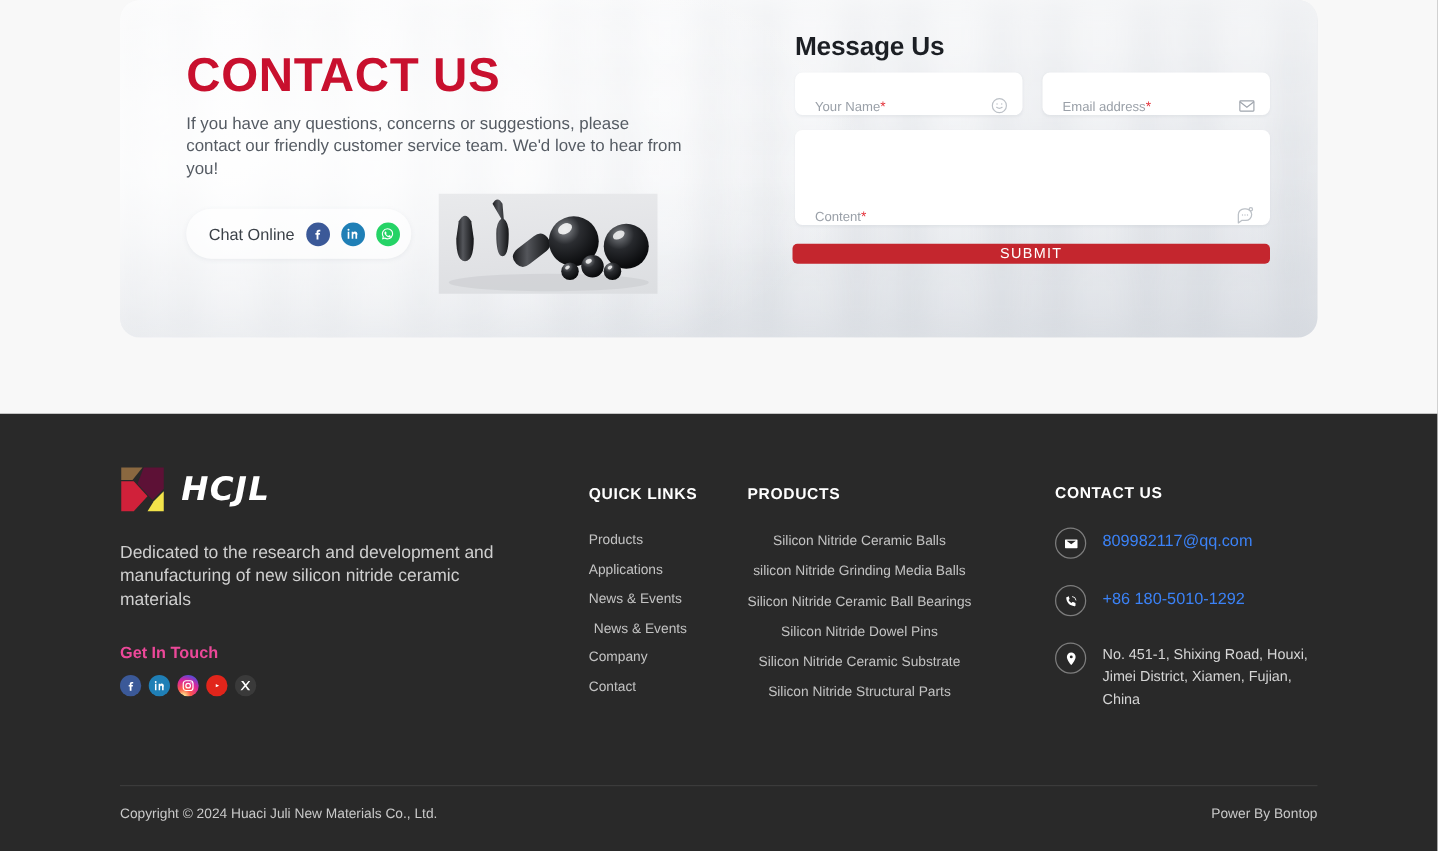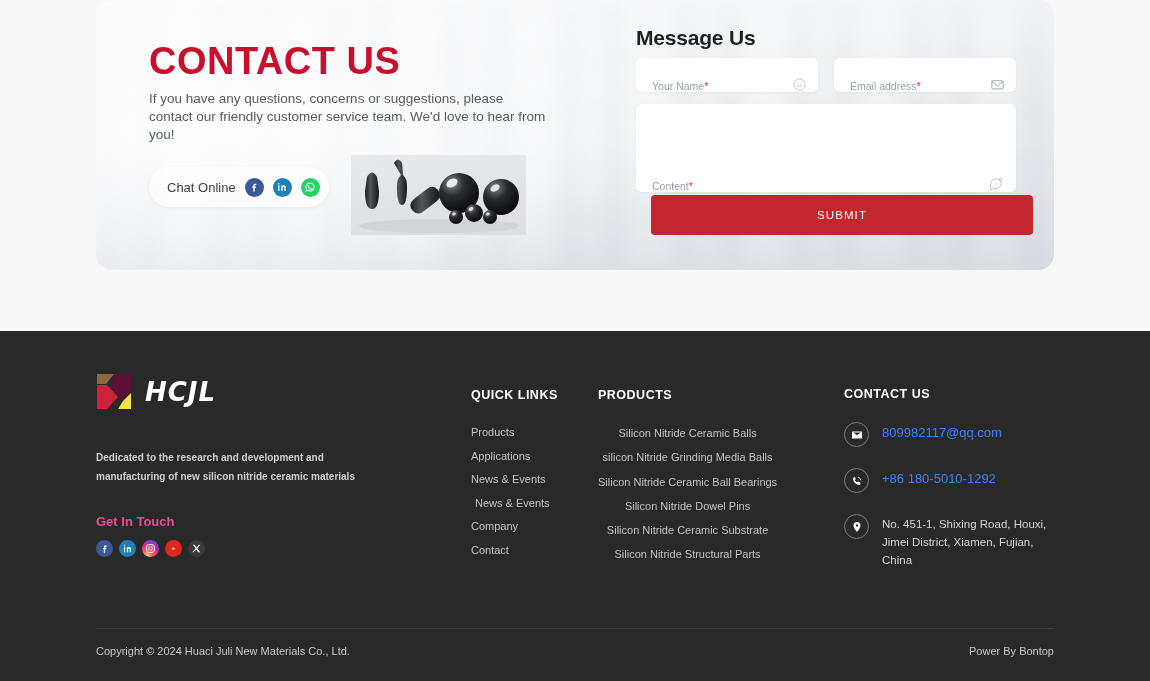--- a/index.html
+++ b/index.html
@@ -75,51 +75,51 @@
   
   .msg-title { position: absolute; left: 540px; top: 26px; font-size: 21px;
                font-weight: 700; color: #1c1f24; letter-spacing: -0.2px; }
   .field {
     position: absolute; background: #fff; border-radius: 6px;
     display: flex; align-items: flex-end;
     box-shadow: 0 1px 2px rgba(140,148,160,0.10);
   }
   .f-name  { left: 540px; top: 58px;  width: 182px; height: 34px; }
   .f-email { left: 738px; top: 58px;  width: 182px; height: 34px; }
-  .f-content { left: 540px; top: 104px; width: 380px; height: 88px; }
+  .f-content { left: 540px; top: 104px; width: 380px; height: 76px; }
   .field .ph {
     font-size: 10.5px; color: #9aa0a8; padding: 11px 0 0 16px; flex: 1;
     white-space: nowrap; pointer-events: none;
   }
   .f-content .ph { padding-top: 12px; }
   .req { color: #e4333b; font-size: 11px; }
   .fic { padding: 8px 11px 0 0; color: #b8bdc4; }
   .f-content .fic { padding-top: 10px; padding-right: 12px; }
   .fic svg { display: block; }
 
   .submit {
-    position: absolute; left: 538px; top: 195px; width: 382px; height: 40px;
+    position: absolute; left: 538px; top: 195px; width: 382px; height: 16px;
     background: #c4262e; border: none; border-radius: 4px;
     color: #fff; font-size: 11.5px; letter-spacing: 1.1px;
-    font-family: "Liberation Sans", sans-serif; cursor: pointer; margin-left: 17px;
+    font-family: "Liberation Sans", sans-serif; cursor: pointer;
   }
 
   
   .footer {
     position: absolute; left: 0; top: 331px; width: 1150px; height: 350px;
     background: #292929;
   }
   .f-wrap { position: absolute; left: 96px; top: 0; width: 958px; height: 289px; }
 
   .logo-row { position: absolute; left: 0; top: 42px; display: flex; align-items: center; gap: 13px; }
   .logo-mark { width: 36px; height: 38px; position: relative; }
   .logo-text { font-size: 26px; font-weight: 800; color: #fff; letter-spacing: 1px;
                font-family: "DejaVu Sans", sans-serif; font-style: italic; }
-  .f-desc { position: absolute; left: 0; top: 117px; width: 300px;
-            font-size: 10px; line-height: 19px; color: #cfcfcf; font-weight: bold; }
+  .f-desc { position: absolute; left: 0; top: 101px; width: 300px;
+            font-size: 14px; line-height: 19px; color: #cfcfcf; }
   .git { position: absolute; left: 0; top: 183px; font-size: 13px;
          font-weight: 700; color: #ec4899; }
   .f-socials { position: absolute; left: 0; top: 209px; display: flex; gap: 6px; }
   .fsi { width: 17px; height: 17px; border-radius: 50%; display: flex;
          align-items: center; justify-content: center; }
   .fsi svg { width: 11px; height: 11px; display: block; }
   .fsi-fb { background: #3b5998; }
   .fsi-in { background: #1f7fb6; }
   .fsi-ig { background: radial-gradient(circle at 28% 100%, #fdf497 2%, #fd5949 28%, #d6249f 62%, #285aeb 92%); }
   .fsi-yt { background: #e1251b; }

